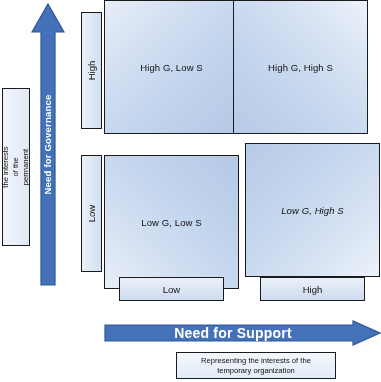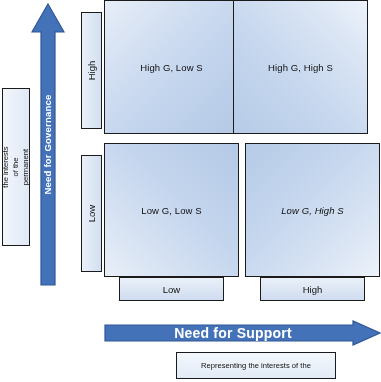--- a/index.html
+++ b/index.html
@@ -36,21 +36,21 @@
   }
   #quad-hg-ls {
     left: 104px; top: 0px; width: 135px; height: 134px;
     background: linear-gradient(135deg, #e8eef8 0%, #dbe5f4 18%, #c5d6ee 55%, #b4c9e6 100%);
   }
   #quad-hg-hs {
     left: 233px; top: 0px; width: 135px; height: 134px;
     background: linear-gradient(225deg, #eef3fb 0%, #dde7f5 20%, #c6d7ee 58%, #b6cbe7 100%);
   }
   #quad-lg-ls {
-    left: 104px; top: 143px; width: 135px; height: 134px;
+    left: 104px; top: 155px; width: 135px; height: 134px;
     background: linear-gradient(45deg, #e9eff8 0%, #dce6f4 18%, #c5d6ee 55%, #b4c9e6 100%);
   }
   #quad-lg-hs {
     left: 245px; top: 143px; width: 135px; height: 134px;
     background: linear-gradient(315deg, #eef3fb 0%, #dde7f5 20%, #c6d7ee 58%, #b6cbe7 100%);
     font-style: italic;
   }
 
   
   .col-label {
@@ -226,16 +226,17 @@
   <div id="sup-arrow">
     <svg width="277" height="26" viewBox="0 0 277 26" xmlns="http://www.w3.org/2000/svg">
       <polygon points="1,5 249,5 249,1 276,13 249,25 249,21 1,21" fill="#4472b8" stroke="#2f5796" stroke-width="1.2"></polygon>
     </svg>
   </div>
   <div id="sup-arrow-label">Need for Support</div>
 
   <div id="temporary-note">
     <span>
       <span>Representing the interests of the</span><br>
+      <span>temporary organization</span>
     </span>
   </div>
 
 </div>
 
 </body></html>

